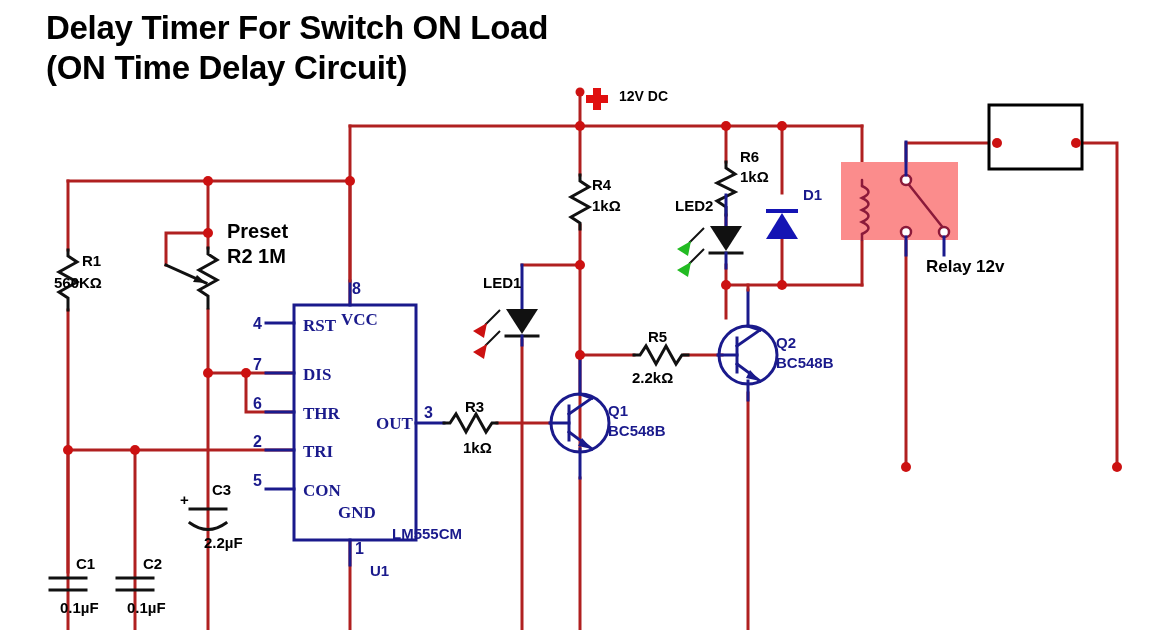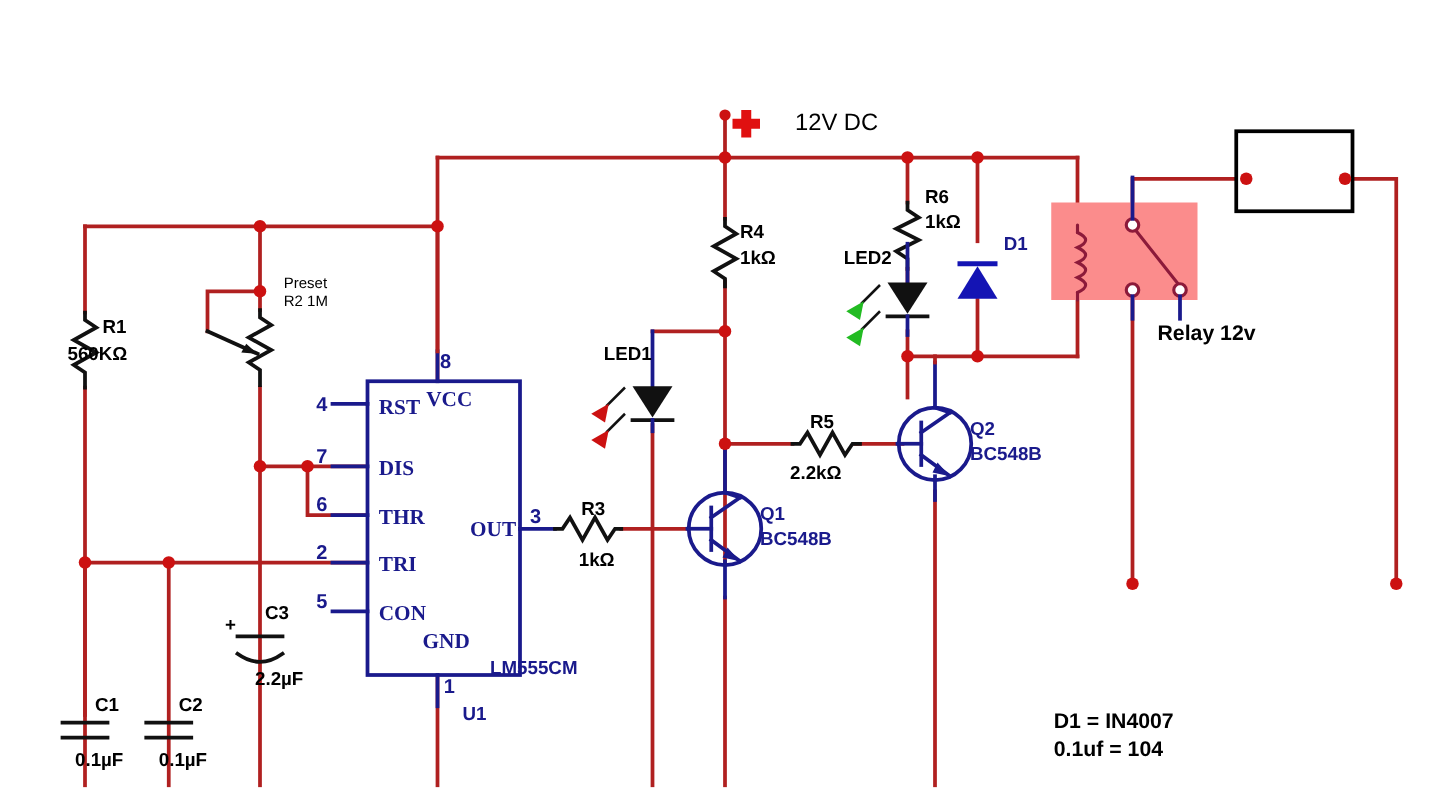--- a/index.html
+++ b/index.html
@@ -123,24 +123,23 @@
     font-size: 17px;
     line-height: 1.35;
     color: #000000;
     white-space: pre-line;
   }
   .supply-label {
     position: absolute;
     left: 619px;
     top: 88px;
     font-family: "Liberation Sans", sans-serif;
-    font-weight: normal;
-    font-size: 19px;
-    color: #000000;
-    margin-left: 17px;
+    font-weight: bold;
+    font-size: 14px;
+    color: #000000;
   }
   .plus-mark {
     position: absolute;
     left: 586px;
     top: 88px;
     width: 22px;
     height: 22px;
   }
   .plus-mark::before,
   .plus-mark::after {
@@ -171,43 +170,43 @@
     font-weight: bold;
     font-size: 17px;
     color: #000000;
     margin-left: 22px;
   }
   .preset-label {
     position: absolute;
     left: 227px;
     top: 219px;
     font-family: "Liberation Sans", sans-serif;
-    font-weight: normal;
-    font-size: 12px;
+    font-weight: bold;
+    font-size: 20px;
     line-height: 1.25;
     color: #000000;
     white-space: pre-line;
   }
 </style>
 </head>
 <body>
 
 <div id="stage">
 
+  <div class="title-text">Delay Timer For Switch ON Load
+(ON Time Delay Circuit)</div>
 
   <div class="plus-mark"></div>
   <div class="supply-label">12V DC</div>
 
   <div class="load-label">Load</div>
   <div class="relay-label">Relay 12v</div>
   <div class="preset-label">Preset
 R2  1M</div>
 
-  <div class="note-block">D1 = IN4007
-0.1uf = 104</div>
 
   <svg id="schematic" viewBox="0 0 1161 630">
 
     <path class="wire-red" d="M350 126 H 862"></path>
 
     <path class="wire-red" d="M580 126 V 92"></path>
 
     <path class="wire-red" d="M350 126 V 181"></path>
 
     <path class="wire-red" d="M68 181 H 350"></path>

